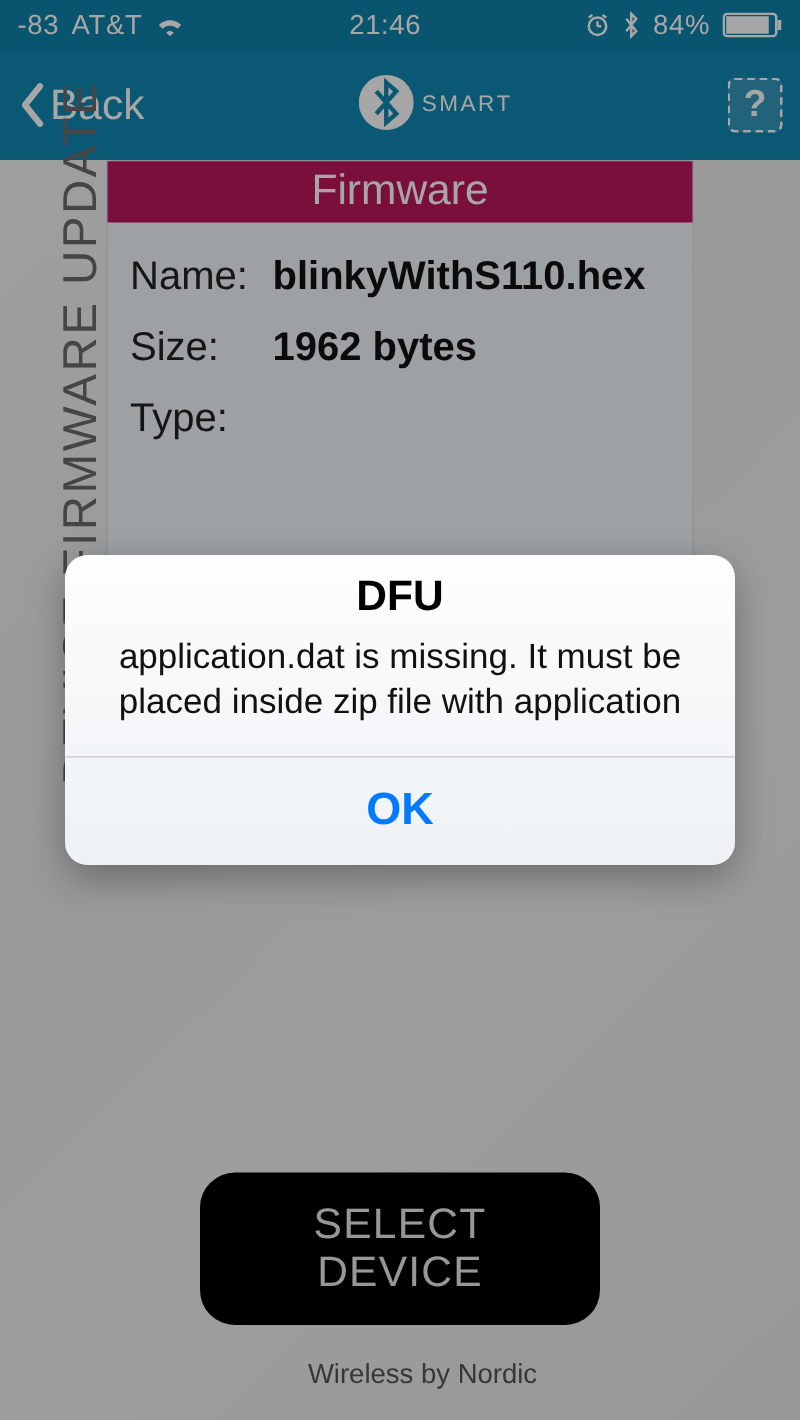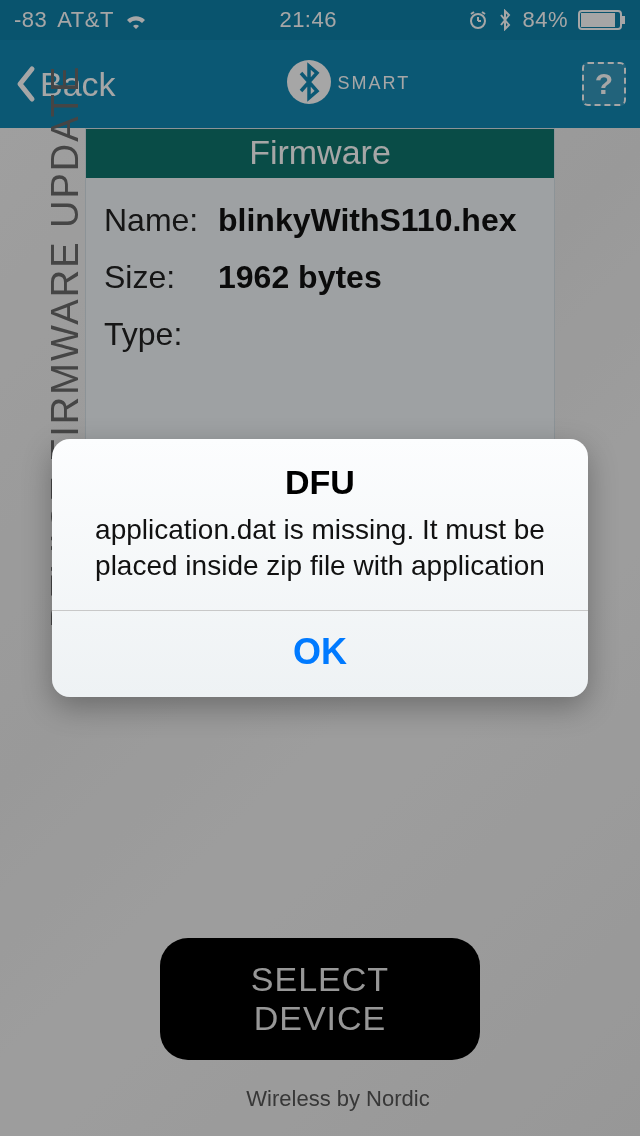--- a/index.html
+++ b/index.html
@@ -81,21 +81,21 @@
     color: #6a6a6a;
     white-space: nowrap;
   }
   .firmware-card {
     margin: 0 auto;
     width: 470px;
     background: #f3f8fb;
     border: 1px solid #d8e2e8;
   }
   .fw-header {
-    background: #0f766e;
+    background: #be185d;
     color: #ffffff;
     font-size: 34px;
     text-align: center;
     padding: 4px 0 6px;
   }
   .fw-body { padding: 24px 18px 8px; }
   .fw-row {
     display: flex;
     gap: 14px;
     font-size: 32px;
@@ -136,21 +136,21 @@
     align-items: center;
     justify-content: center;
   }
   .alert {
     width: 536px;
     background: linear-gradient(180deg, #fcfdfe 0%, #eef2f4 100%);
     border-radius: 18px;
     overflow: hidden;
     box-shadow: 0 10px 30px rgba(0,0,0,0.3);
   }
-  .alert-body { padding: 24px 26px 26px; text-align: center; }
+  .alert-body { padding: 14px 26px 26px; text-align: center; }
   .alert-title { font-size: 34px; font-weight: 600; margin-bottom: 10px; }
   .alert-msg { font-size: 28px; line-height: 1.3; text-align: center; color: #111; }
   .alert-sep { height: 1px; background: #c8c8c8; }
   .alert-btn {
     width: 100%;
     text-align: center;
     font-size: 36px;
     font-weight: 600;
     color: #007aff;
     padding: 20px 0 24px;

